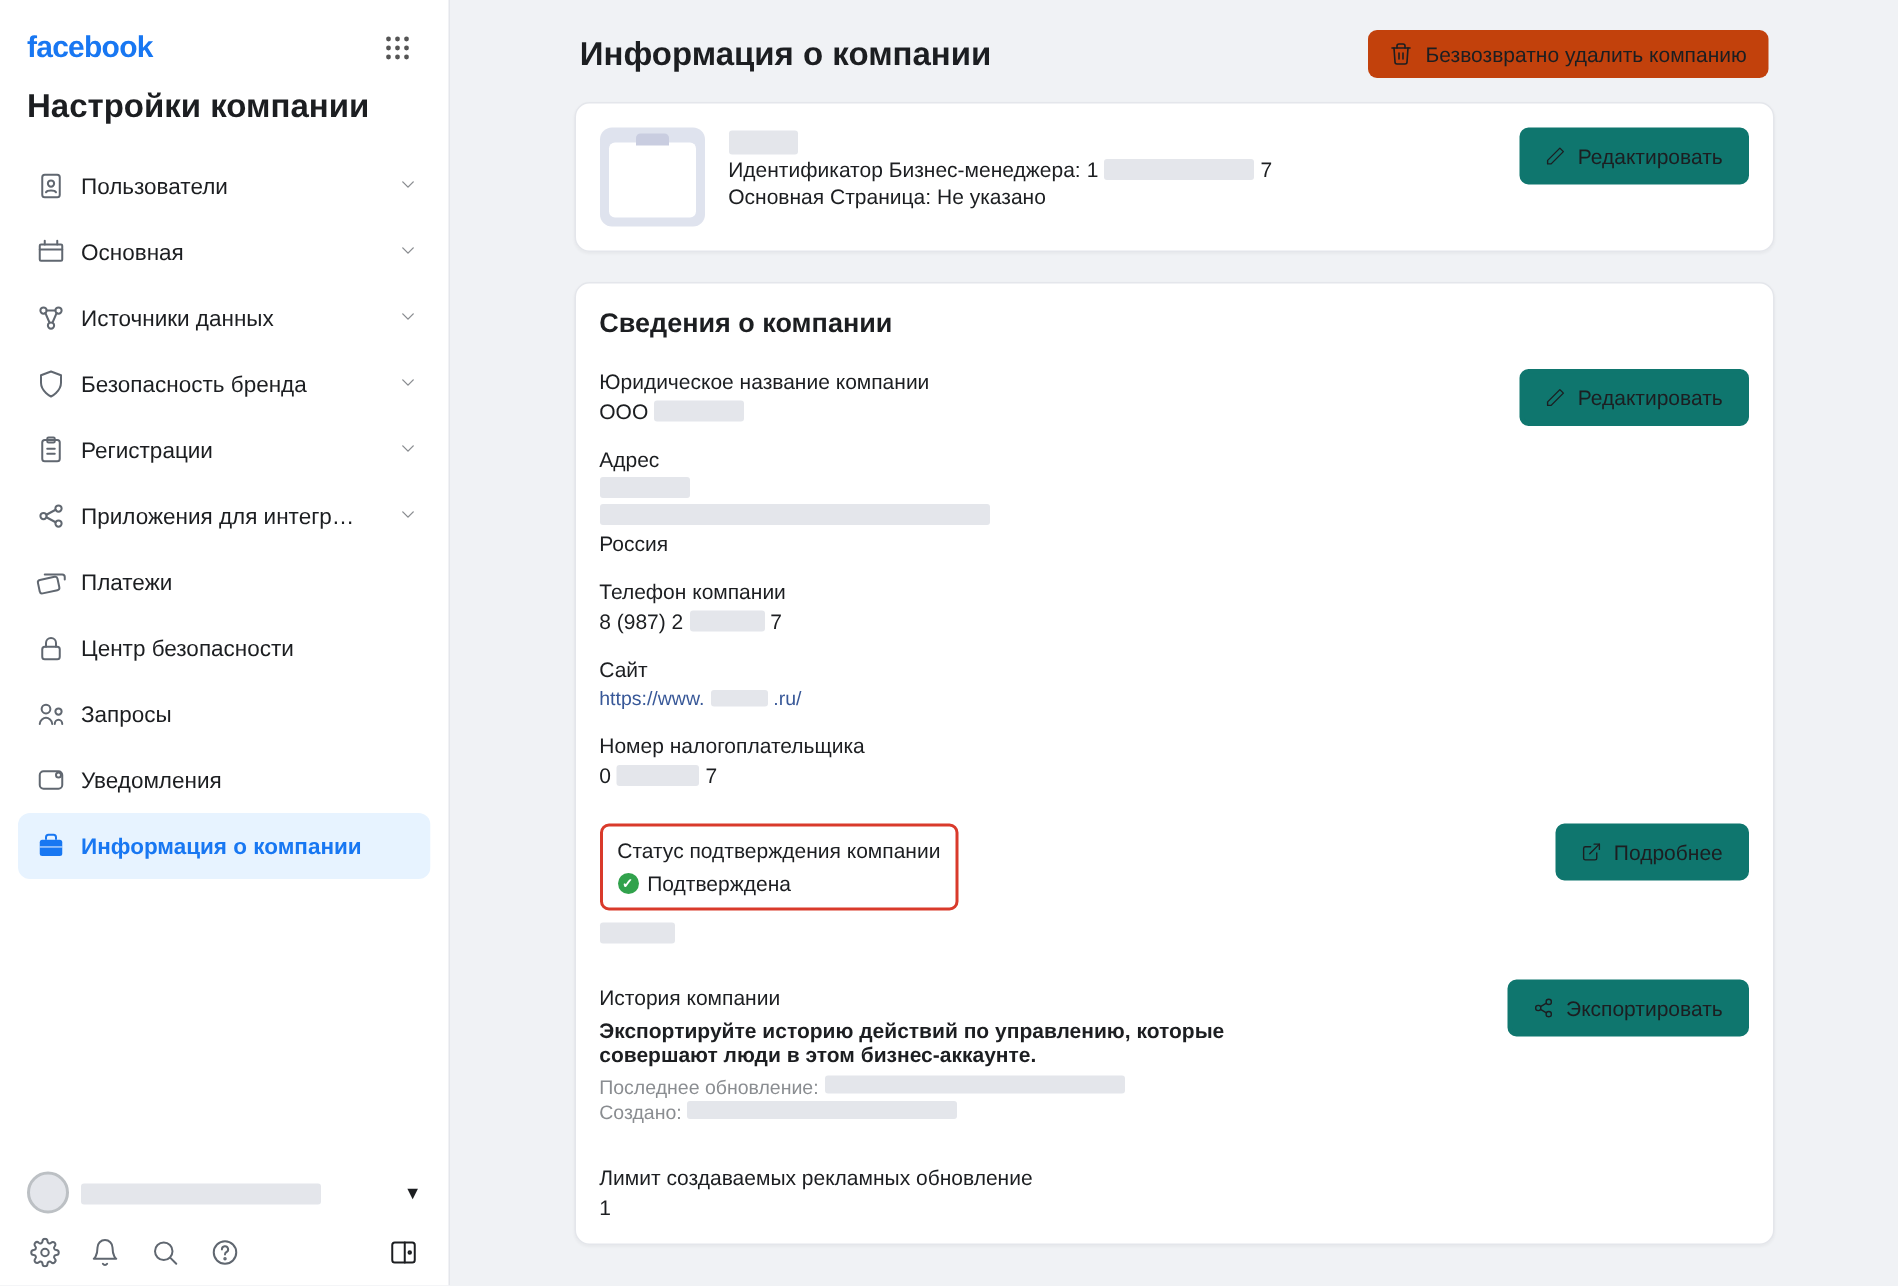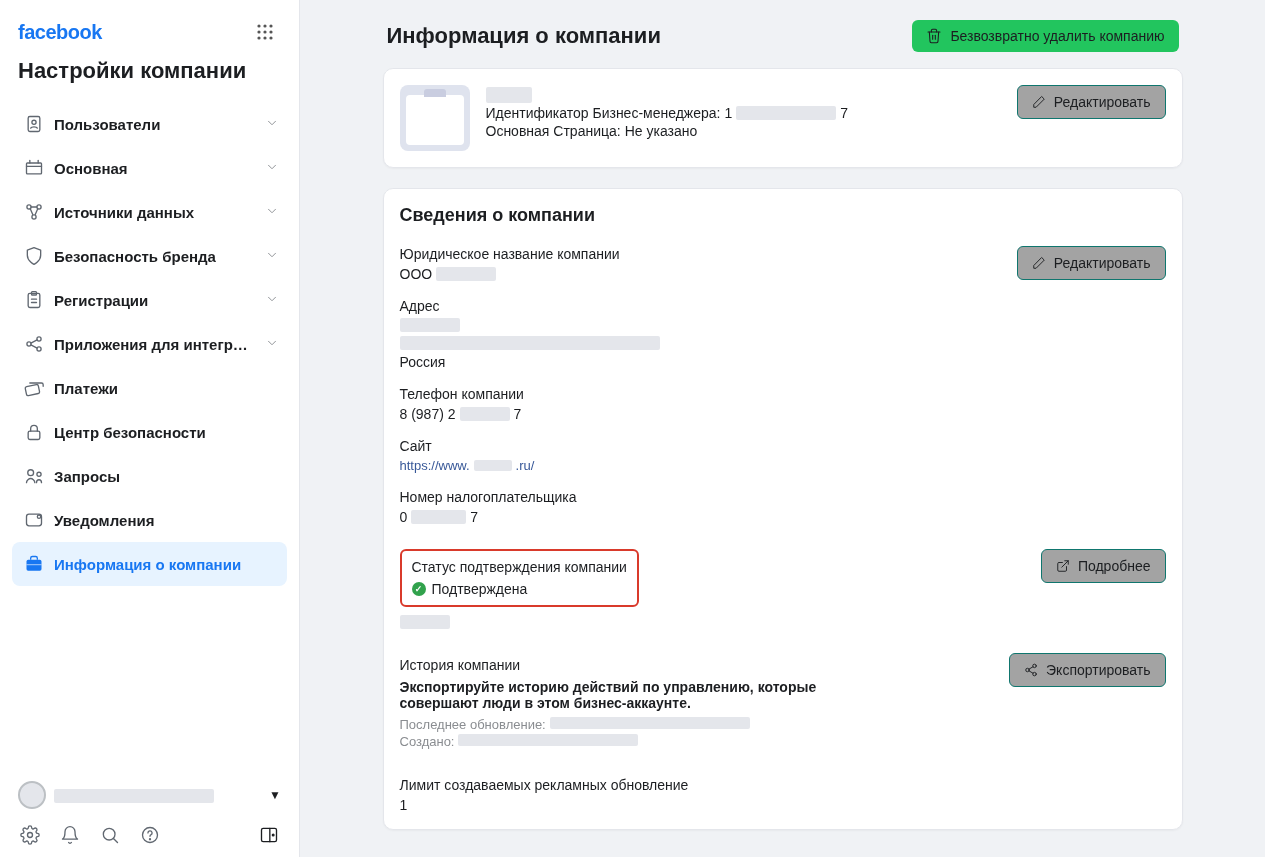--- a/index.html
+++ b/index.html
@@ -29,21 +29,21 @@
   .nav { flex-grow:1; overflow-y:auto; }
   .nav-item {
     display:flex; align-items:center;
     height:44px; padding:0 8px;
     border-radius:8px; cursor:pointer;
     color:#1c1e21;
   }
   .nav-item.active { background:#e7f3ff; color:#1877f2; }
   .nav-item .ic { width:28px; display:flex; justify-content:center; color:#606770; }
   .nav-item.active .ic { color:#1877f2; }
-  .nav-item .lbl { flex-grow:1; margin-left:6px; font-size:15px; white-space:nowrap; overflow:hidden; text-overflow:ellipsis;font-weight:bold; }
+  .nav-item .lbl { flex-grow:1; margin-left:6px; font-size:15px; white-space:nowrap; overflow:hidden; text-overflow:ellipsis; }
   .nav-item .chev { color:#8a8d91; }
   .nav-item.active .lbl { font-weight:600; }
 
   .sb-foot { border-top: none; padding-top: 8px; }
   .account-row {
     display:flex; align-items:center; padding:6px; border-radius:8px; cursor:pointer;
   }
   .avatar-sm {
     width:28px; height:28px; border-radius:50%; background:#e4e6eb;
     border:2px solid #bcc0c4; margin-right:8px; flex-shrink:0;
@@ -60,26 +60,26 @@
 
   
   .main { flex-grow:1; height:100%; overflow-y:auto; }
   .content { max-width: 800px; margin: 0 auto; padding: 20px 0 40px 0; }
 
   .top-row { display:flex; align-items:center; justify-content:space-between; margin-bottom:16px; padding:0 4px; }
   .top-row h1 { font-size:22px; font-weight:700; }
 
   .btn {
     display:inline-flex; align-items:center; gap:8px;
-    background:#22c55e; border:none; border-radius:6px;
+    background:#c2410c; border:none; border-radius:6px;
     padding:8px 14px; font-size:14px; font-weight:500; color:#1c1e21;
     cursor:pointer; font-family:inherit;
   }
   .btn.light {
-    background:#a3a3a3; border:1px solid #0f766e;
+    background:#0f766e; border:3px solid #0f766e;
   }
   .btn svg { flex-shrink:0; }
 
   .card {
     background:#fff; border:1px solid #e4e6eb; border-radius:10px;
     box-shadow:0 1px 2px rgba(0,0,0,0.04);
     padding:16px; margin-bottom:20px;
   }
   .summary-card { display:flex; align-items:flex-start; gap:16px; }
   .company-logo {

